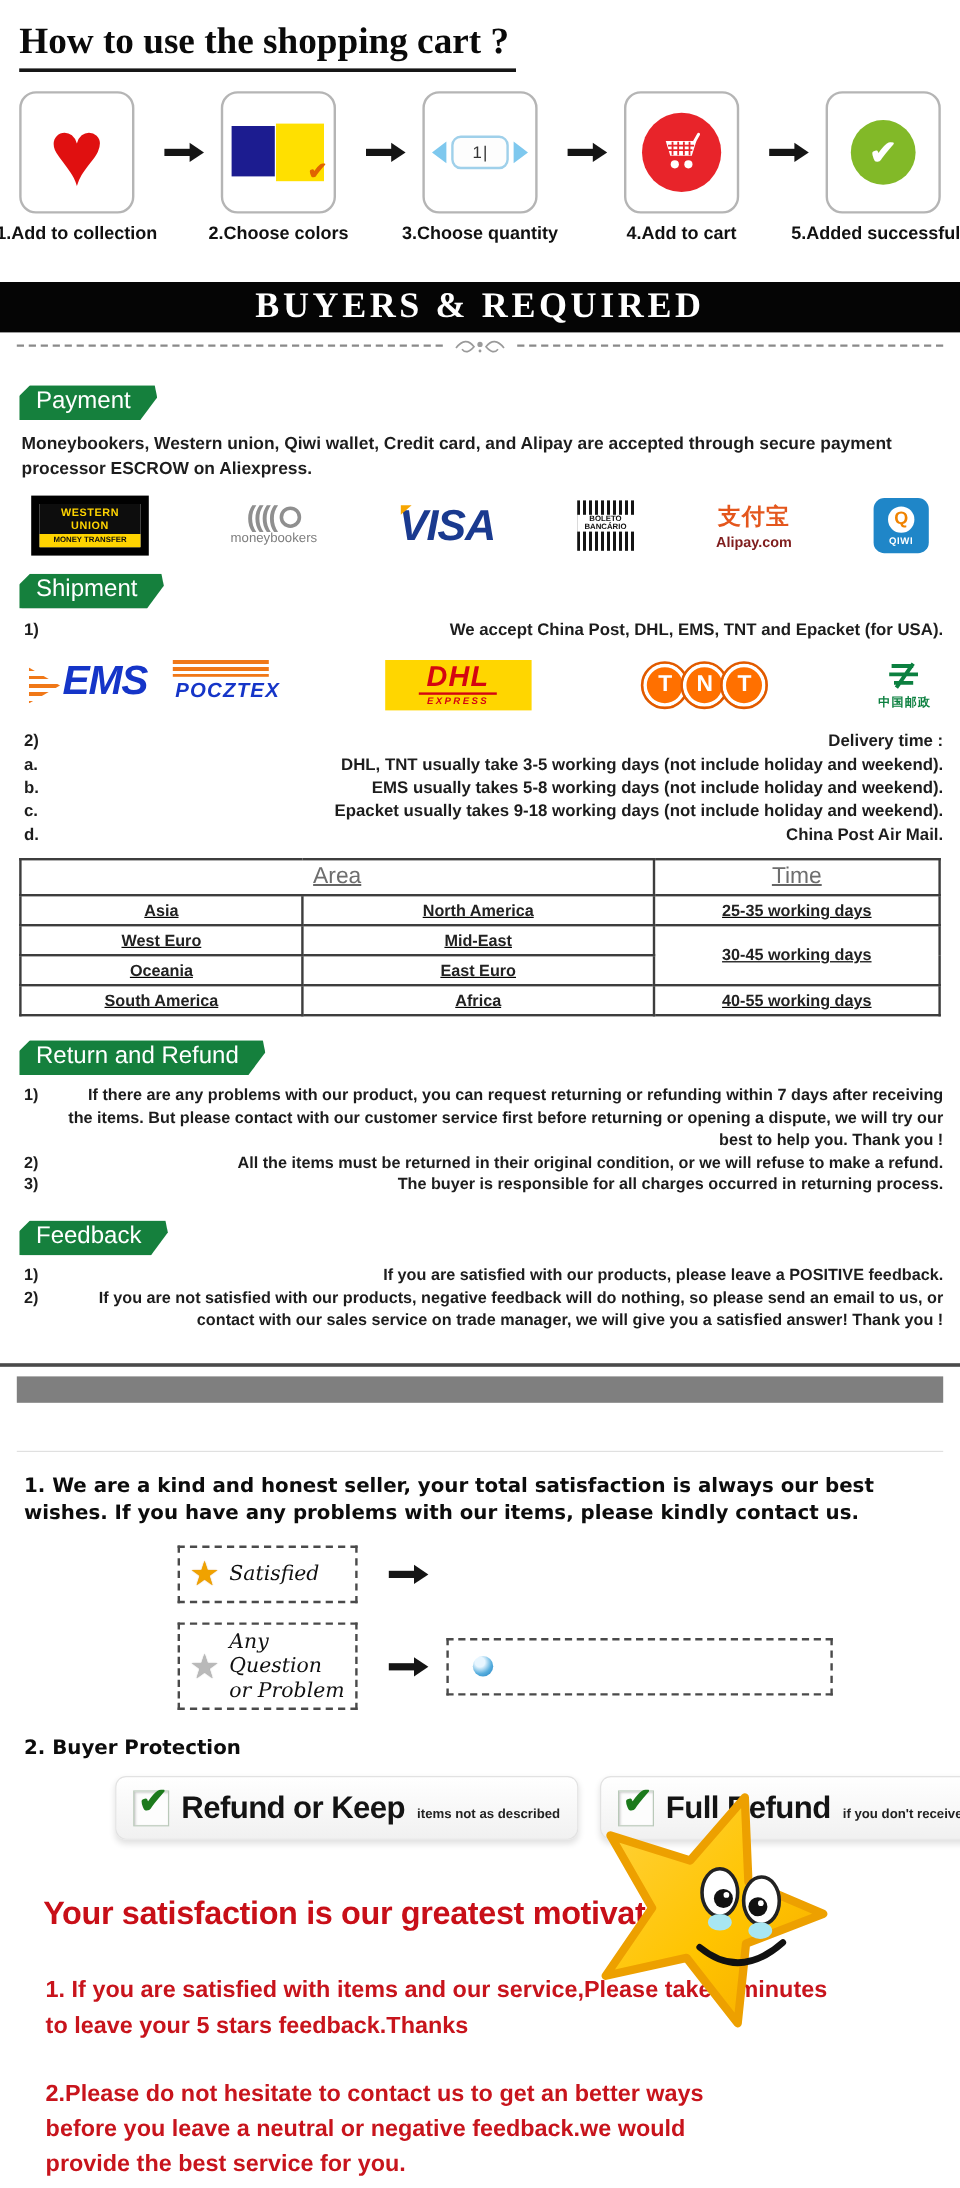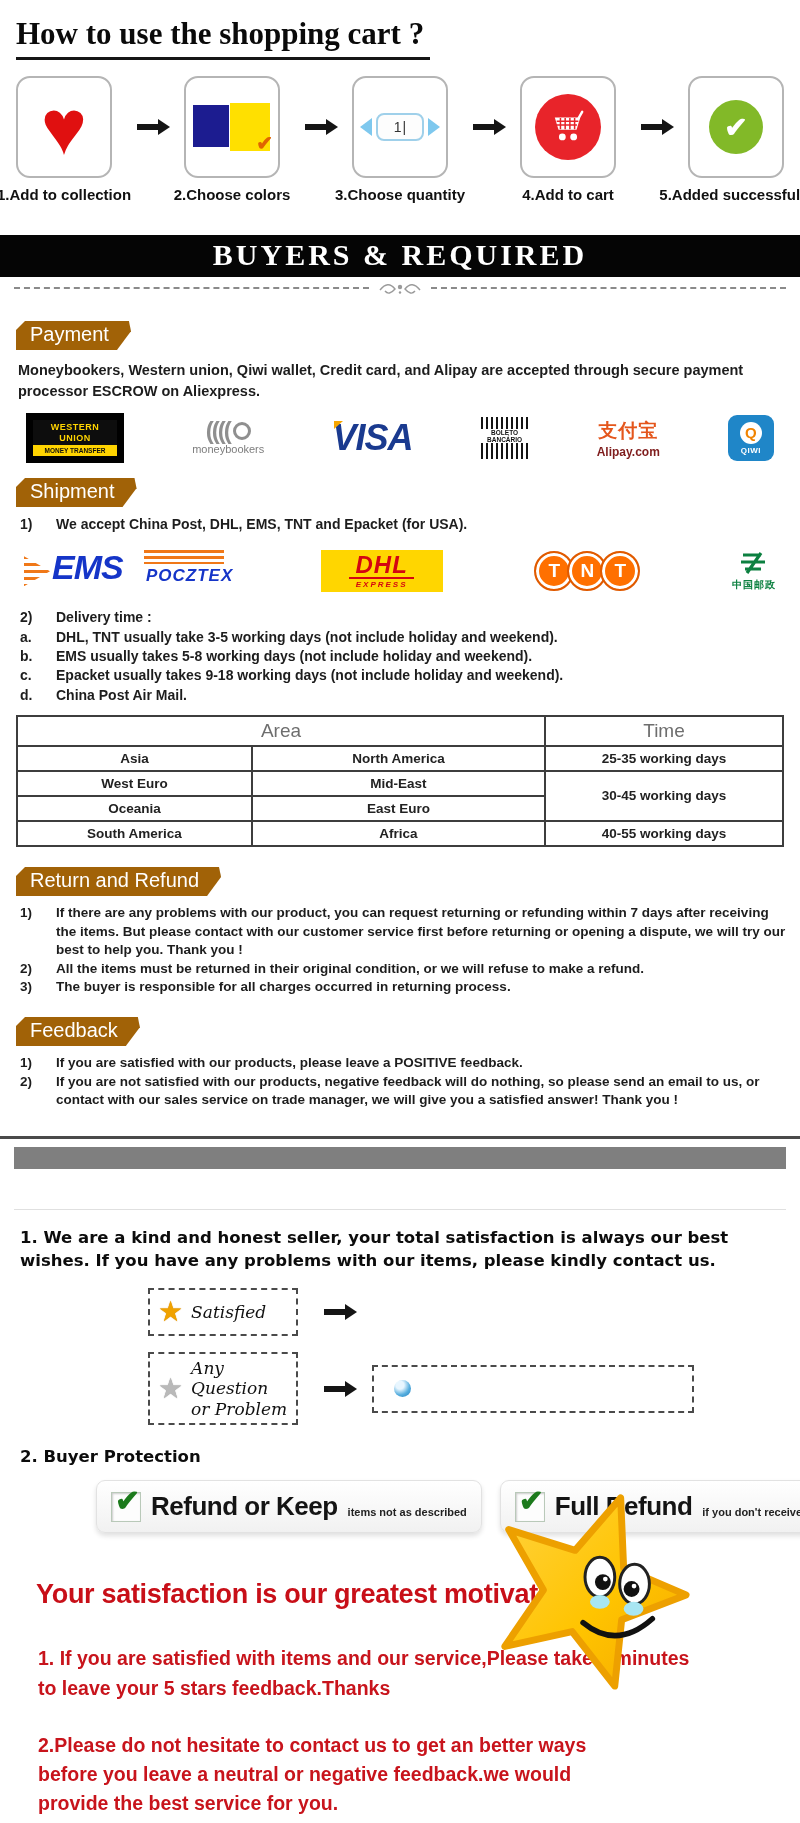--- a/index.html
+++ b/index.html
@@ -37,21 +37,21 @@
 
   
   .banner { margin-top:32px; background:#050505; color:#fff; text-align:center;
             font-family:"Liberation Serif", serif; font-weight:700; font-size:30px; letter-spacing:3px;
             padding:3px 0 5px; }
   .ornament-row { display:flex; align-items:center; margin:4px 14px 0; }
   .ornament-row .dash { flex:1; border-top:2px dashed #8a8a8a; }
   .ornament-row svg { margin:0 8px; }
 
   
-  .tag { display:inline-block; background:#a16207; color:#fff; font-size:20px; font-weight:400;
+  .tag { display:inline-block; background:#15803d; color:#fff; font-size:20px; font-weight:400;
          padding:2px 22px 4px 14px; margin-left:16px; box-shadow:2px 2px 0 #d6d6d6;
          clip-path:polygon(9px 0, calc(100% - 2px) 0, 100% 35%, calc(100% - 14px) 100%, 0 100%, 0 9px); }
 
   .para { font-size:14.5px; font-weight:700; color:#1d1d1d; line-height:1.45; padding:0 18px; } .mt8{margin-top:8px;} .mt10{margin-top:10px;}
   .mt16{margin-top:16px;} .mt20{margin-top:20px;} .mt26{margin-top:26px;}
 
   
   .paylogos { display:flex; align-items:center; justify-content:space-between; padding:0 26px; margin-top:12px; height:48px; }
   .wu { width:98px; border:7px solid #000000; }
   .wu-top { background:#0d0d0d; color:#ffd400; text-align:center; font-size:9px; font-weight:800; letter-spacing:.5px; padding:2px 0; line-height:1.15; }
@@ -93,24 +93,24 @@
   .tnt-circle { width:40px; height:40px; border-radius:50%; background:#ff7000; border:2px solid #e05a00;
                 box-shadow:inset 0 0 0 3px #fff; color:#fff; font-weight:900; font-size:19px;
                 display:flex; align-items:center; justify-content:center; margin-left:-7px; }
   .tnt-circle:first-child { margin-left:0; }
   .chinapost { display:flex; flex-direction:column; align-items:center; }
   .cp-label { font-size:10px; font-weight:800; color:#0c8040; margin-top:2px; letter-spacing:1px; }
 
   
   .numrow { display:flex; font-size:14px; font-weight:700; color:#1d1d1d; line-height:1.38; padding:0 14px 0 20px; }
   .numrow .n { width:36px; flex-shrink:0; }
-  .numrow .t { flex:1; }
-
-  
-  table.ship { border-collapse:collapse; margin:10px 16px 0; width:768px; }
+  .numrow .t { flex:1;text-align:right; }
+
+  
+  table.ship { border-collapse:collapse; margin:10px 16px 0; width:768px;text-decoration:underline; }
   table.ship th, table.ship td { border:2px solid #3d3d3d; text-align:center; }
   table.ship th { color:#6e6e6e; font-weight:400; font-size:19px; padding:3px 0; }
   table.ship td { font-size:13.5px; font-weight:700; color:#222; padding:4px 0; }
 
   
   .rule-dark { height:3px; background:#4a4a4a; margin:26px 0 0; }
   .gray-bar { height:22px; background:#7f7f7f; margin:8px 14px 0; }
   .faint-line { border-top:1px solid #e0e0e0; margin:40px 14px 0; }
 
   

